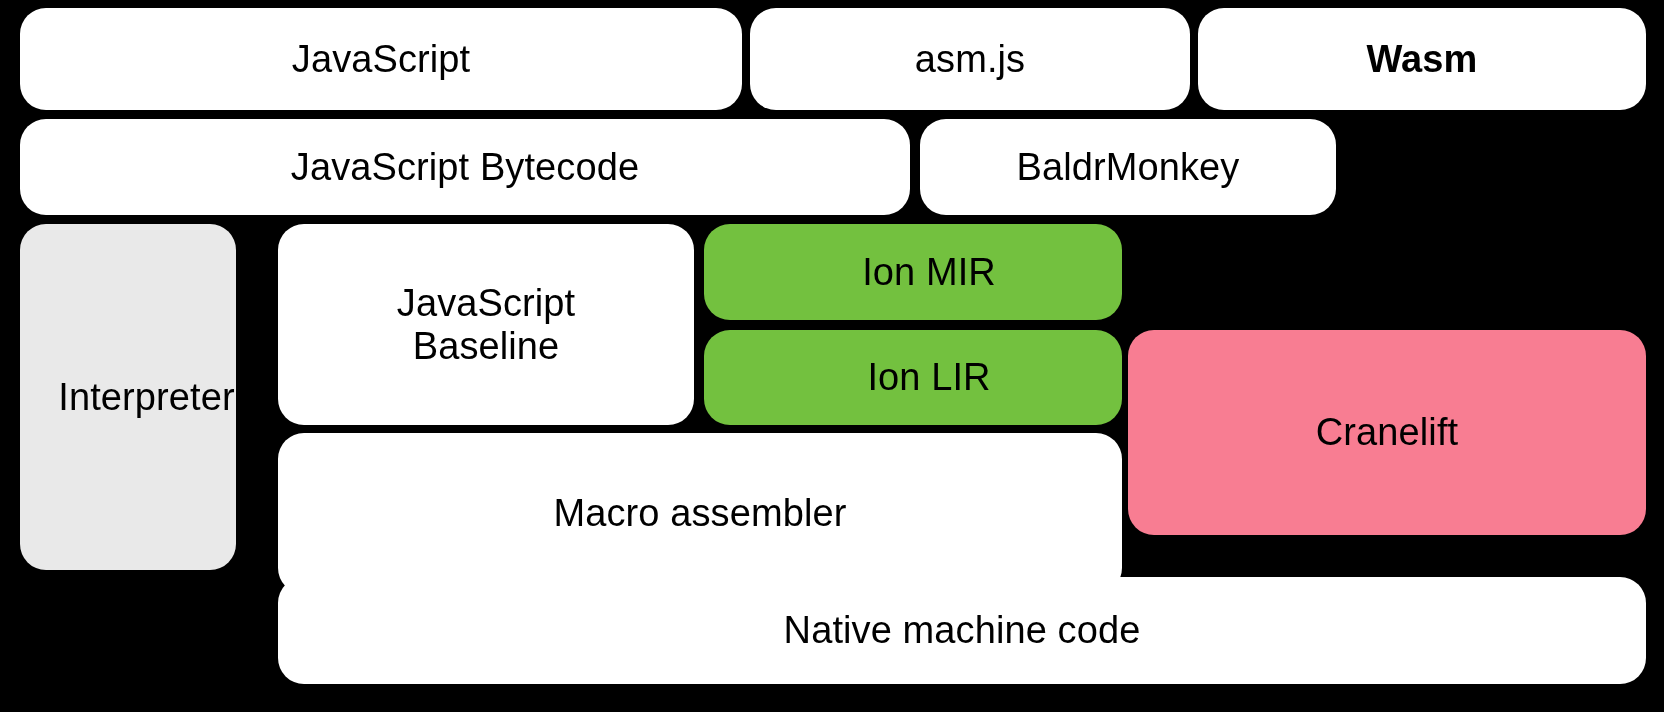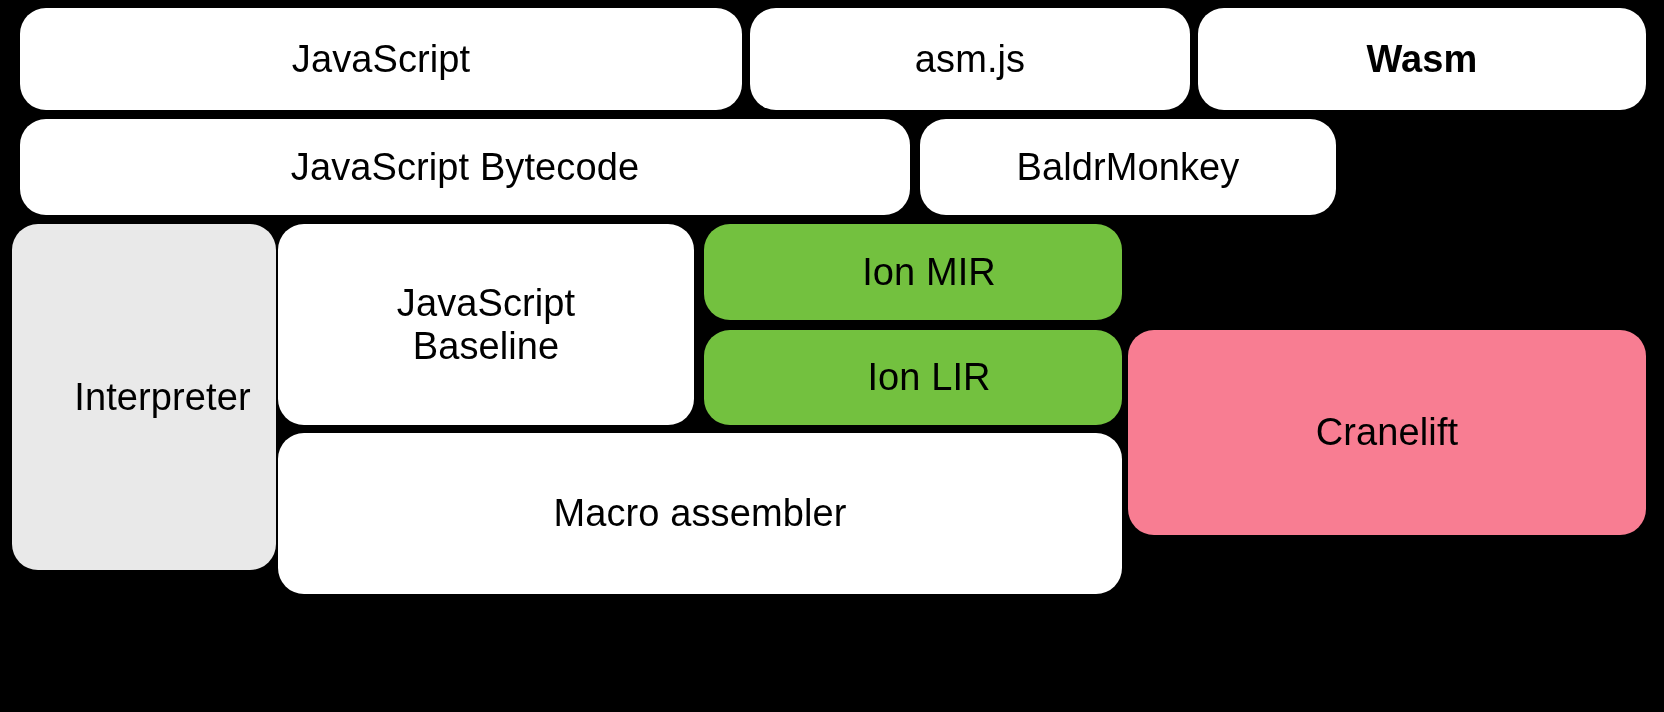--- a/index.html
+++ b/index.html
@@ -47,27 +47,28 @@
   <div class="node fill-white" style="left:20px;top:8px;width:722px;height:102px;">JavaScript</div>
 
   <div class="node fill-white" style="left:750px;top:8px;width:440px;height:102px;">asm.js</div>
 
   <div class="node fill-white" style="left:1198px;top:8px;width:448px;height:102px;font-weight:bold;">Wasm</div>
 
   <div class="node fill-white" style="left:20px;top:119px;width:890px;height:96px;">JavaScript Bytecode</div>
 
   <div class="node fill-white" style="left:920px;top:119px;width:416px;height:96px;">BaldrMonkey</div>
 
-  <div class="node fill-grey" style="left:12px;top:224px;width:264px;height:346px;padding-left:37px;">Interpreter</div>
+  <div class="node fill-grey" style="left:20px;top:224px;width:216px;height:346px;padding-left:37px;">Interpreter</div>
 
   <div class="node fill-white" style="left:278px;top:224px;width:416px;height:201px;">JavaScript
 Baseline</div>
 
   <div class="node fill-green" style="left:704px;top:224px;width:418px;height:96px;">Ion MIR</div>
 
   <div class="node fill-green" style="left:704px;top:330px;width:418px;height:95px;">Ion LIR</div>
 
   <div class="node fill-pink" style="left:1128px;top:330px;width:518px;height:205px;">Cranelift</div>
 
   <div class="node fill-white" style="left:278px;top:433px;width:844px;height:161px;">Macro assembler</div>
 
+  <div class="node fill-white" style="left:278px;top:577px;width:1368px;height:107px;">Native machine code</div>
 
 </div>
 
 </body></html>

